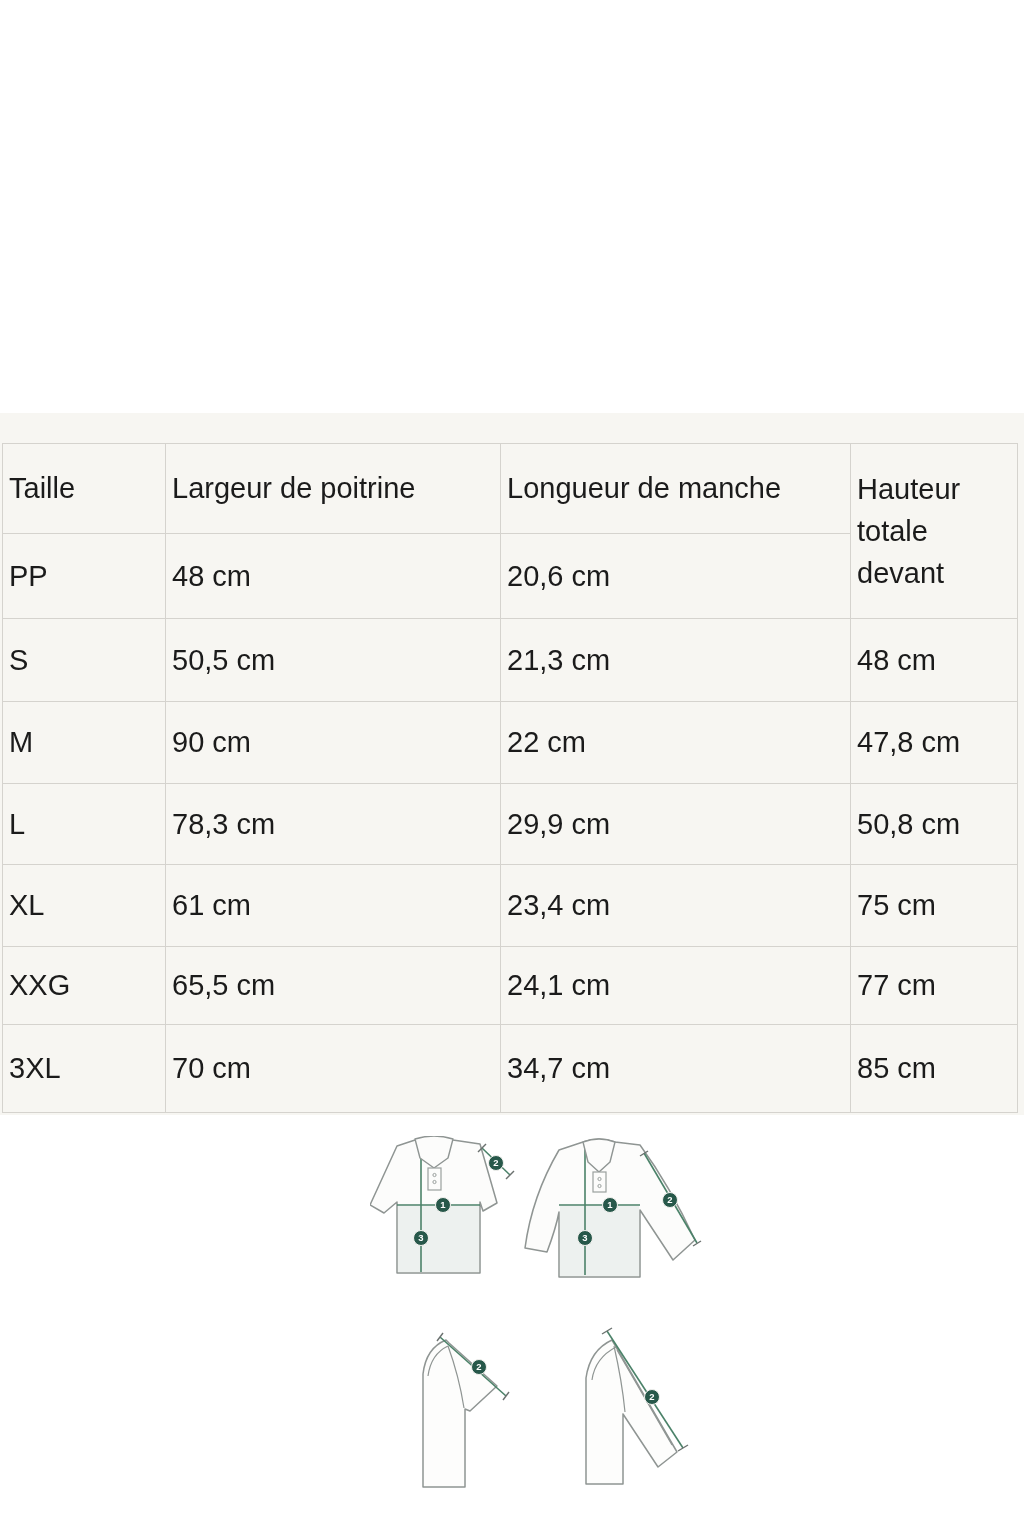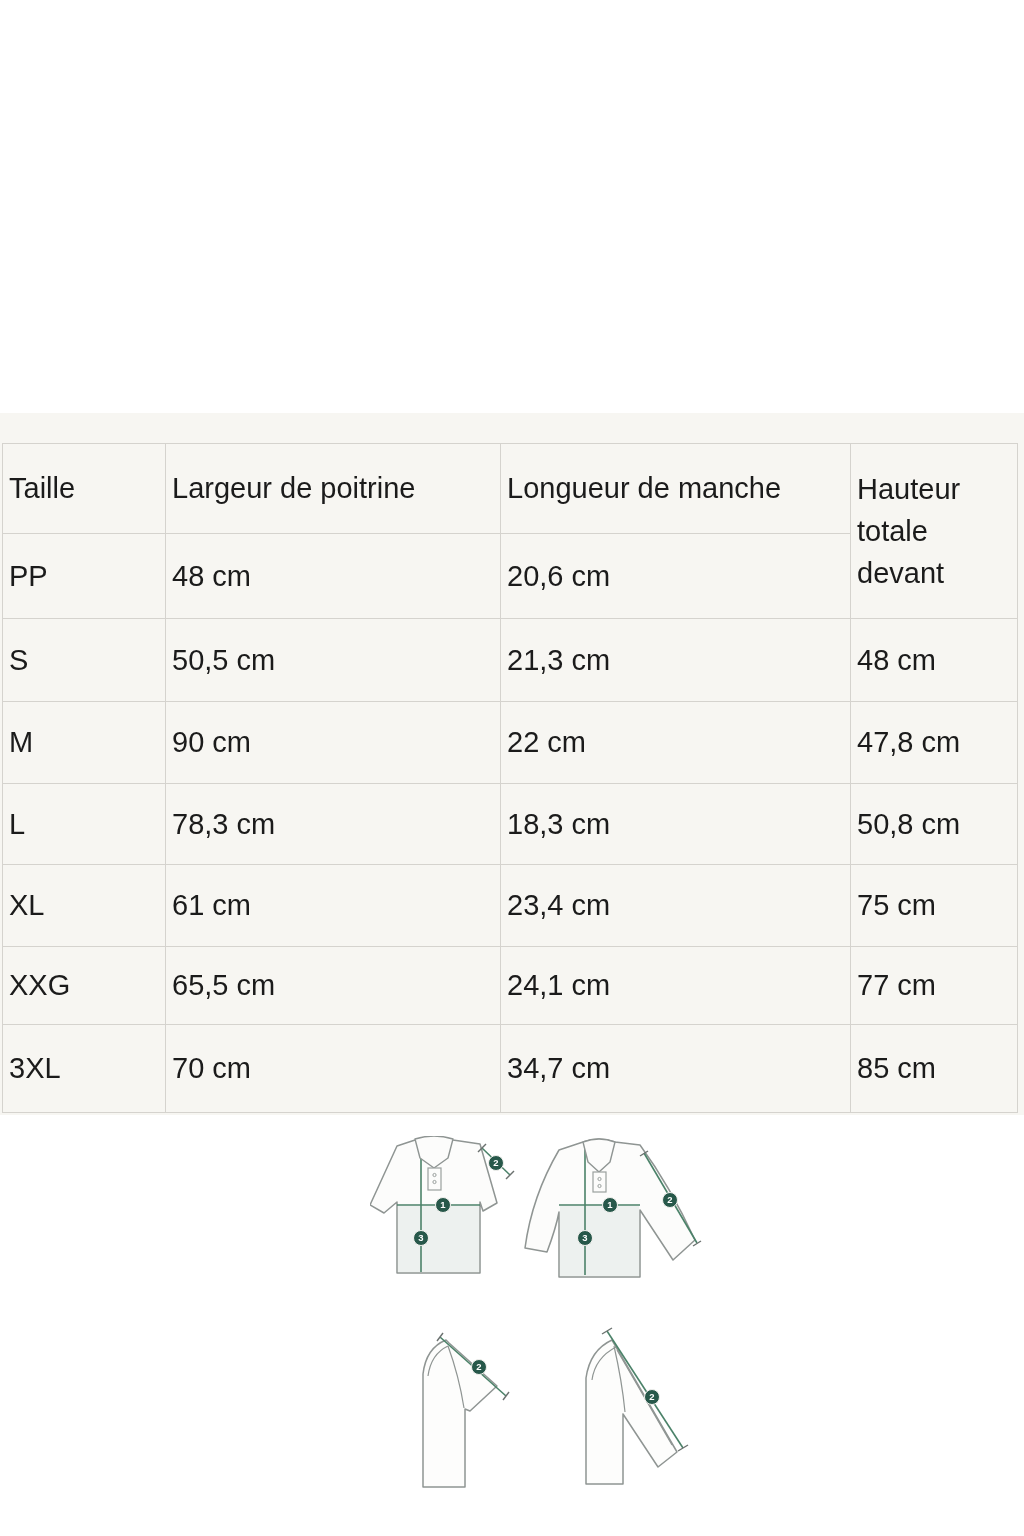--- a/index.html
+++ b/index.html
@@ -68,21 +68,21 @@
     </tr>
     <tr style="height:82px">
       <td>M</td>
       <td>90 cm</td>
       <td>22 cm</td>
       <td>47,8 cm</td>
     </tr>
     <tr style="height:81px">
       <td>L</td>
       <td>78,3 cm</td>
-      <td>18,3 cm</td>
+      <td>29,9 cm</td>
       <td>50,8 cm</td>
     </tr>
     <tr style="height:82px">
       <td>XL</td>
       <td>61 cm</td>
       <td>23,4 cm</td>
       <td>75 cm</td>
     </tr>
     <tr style="height:78px">
       <td>XXG</td>

